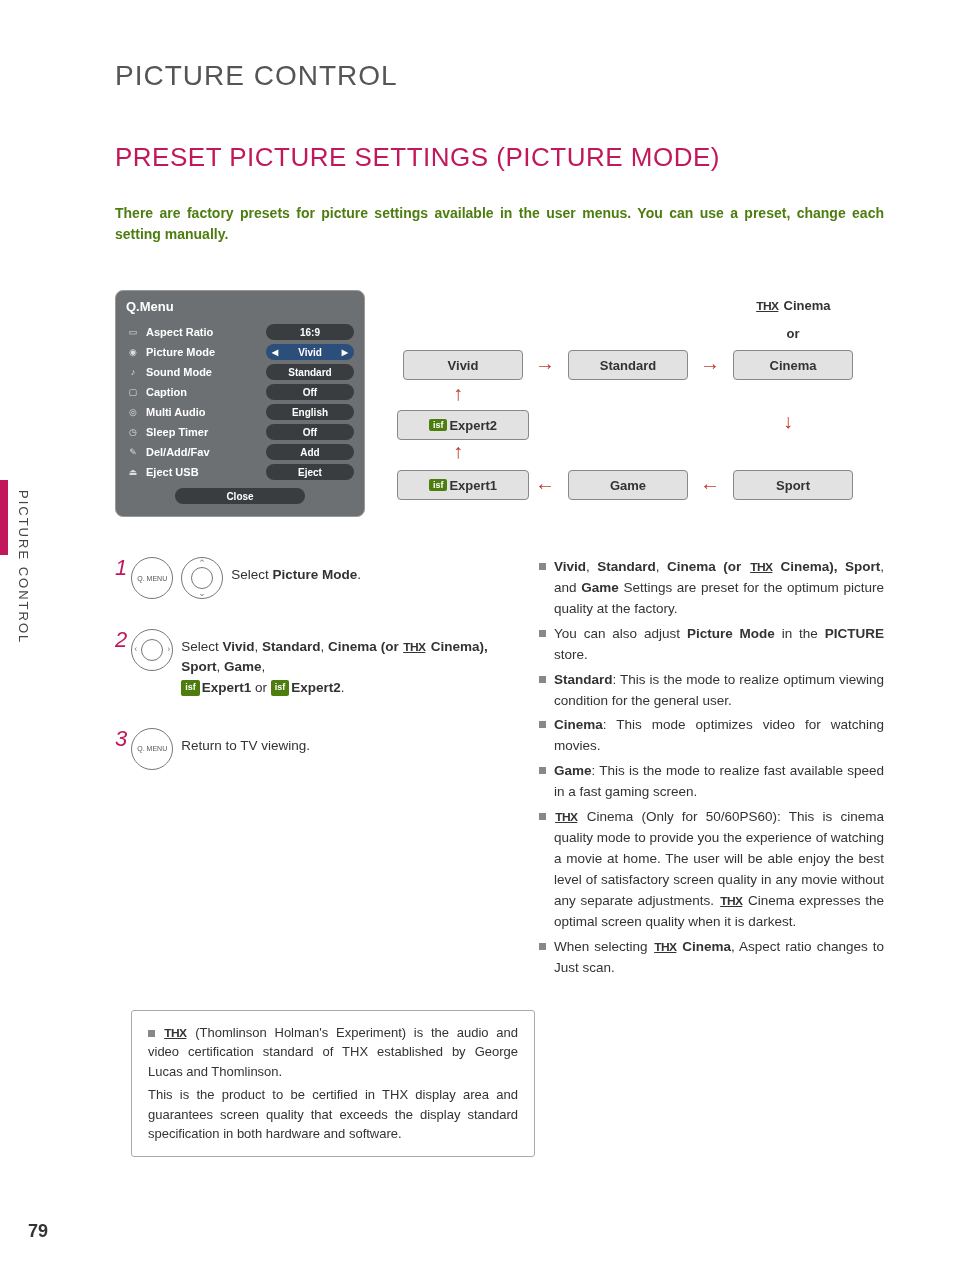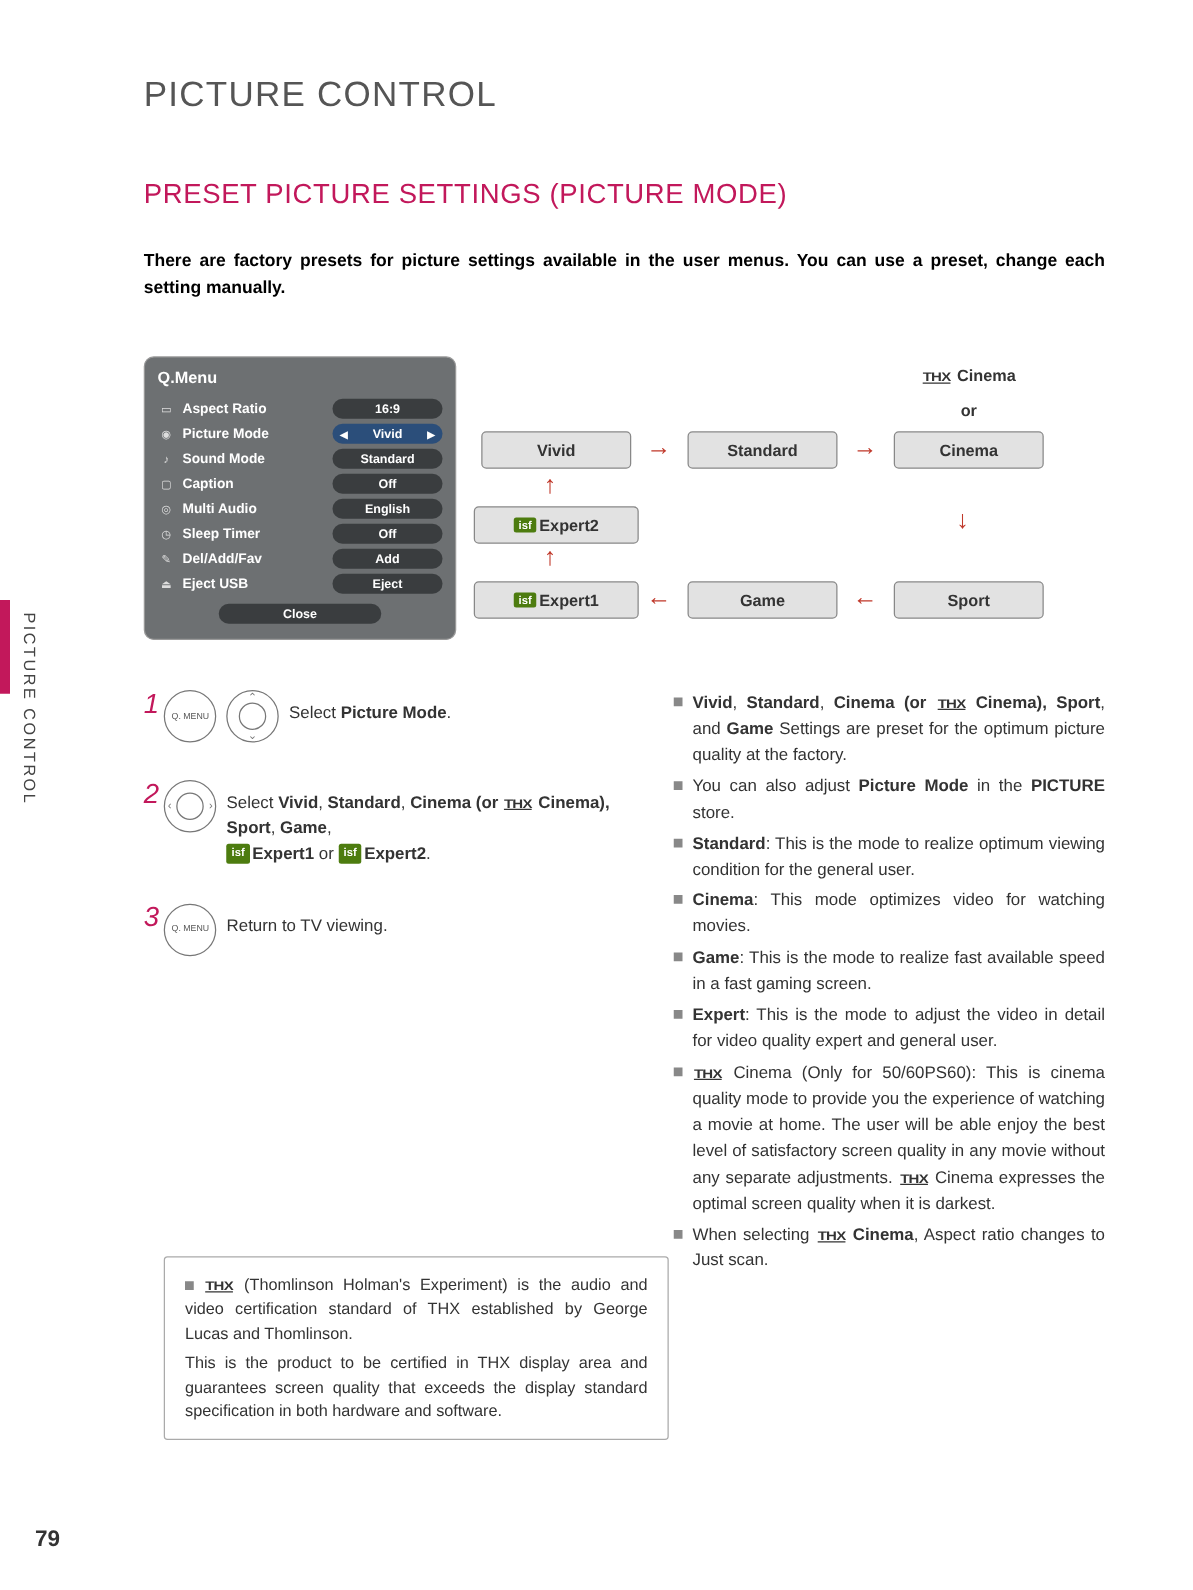--- a/index.html
+++ b/index.html
@@ -20,30 +20,30 @@
     height: 100%;
   }
   .chapter-title {
     font-size: 28px;
     letter-spacing: 1px;
     font-weight: 400;
     color: #555;
     margin: 0 0 50px 35px;
   }
   .section-title {
-    font-size: 22px;
+    font-size: 26px;
     font-weight: 500;
     color: #c2185b;
     margin: 0 0 30px 35px;
     letter-spacing: 0.5px;
   }
   .intro-text {
     font-size: 14px;
     font-weight: 600;
-    color: #000000;
+    color: #4d7c0f;
     margin: 0 0 45px 35px;
     line-height: 1.5;
     text-align: justify;
   }
   .side-tab {
     position: absolute;
     left: 0;
     top: 480px;
     width: 32px;
     height: 280px;
@@ -215,21 +215,21 @@
     font-size:13px;
     line-height:1.5;
     color:#333;
     text-align:justify;
     margin-top:240px;
     width:370px;
     margin-left:16px;
   }
   .note-box .sq{display:inline-block;width:7px;height:7px;background:#888;vertical-align:middle;margin-right:8px;}
 
-  .diagram-row{display:flex;margin-left:35px;align-items:flex-start;}
+  .diagram-row{display:flex;gap:18px;margin-left:35px;align-items:flex-start;}
 </style>
 </head>
 <body>
 
 <div class="page">
   <h1 class="chapter-title">PICTURE CONTROL</h1>
   <h2 class="section-title">PRESET PICTURE SETTINGS (PICTURE MODE)</h2>
   <p class="intro-text">There are factory presets for picture settings available in the user menus. You can use a preset, change each setting manually.</p>
 
   <div class="side-tab">
@@ -387,26 +387,20 @@
         </div>
       <div class="bi">
           <span class="sq"></span>
           <span>
         <span class="b">Game</span><span>: This is the mode to realize fast available speed in a fast gaming screen.</span>
       </span>
         </div>
       <div class="bi">
           <span class="sq"></span>
           <span>
-        <span class="b">Expert</span><span>: This is the mode to adjust the video in detail for video quality expert and general user.</span>
-      </span>
-        </div>
-      <div class="bi">
-          <span class="sq"></span>
-          <span>
         <span class="thx">THX</span> <span>Cinema (Only for 50/60PS60): This is cinema quality mode to provide you the experience of watching a movie at home. The user will be able enjoy the best level of satisfactory screen quality in any movie without any separate adjustments. </span><span class="thx">THX</span><span> Cinema expresses the optimal screen quality when it is darkest.</span>
       </span>
         </div>
       <div class="bi">
           <span class="sq"></span>
           <span>
         <span>When selecting </span><span class="thx">THX</span> <span class="b">Cinema</span><span>, Aspect ratio changes to Just scan.</span>
       </span>
         </div>
     </div>

